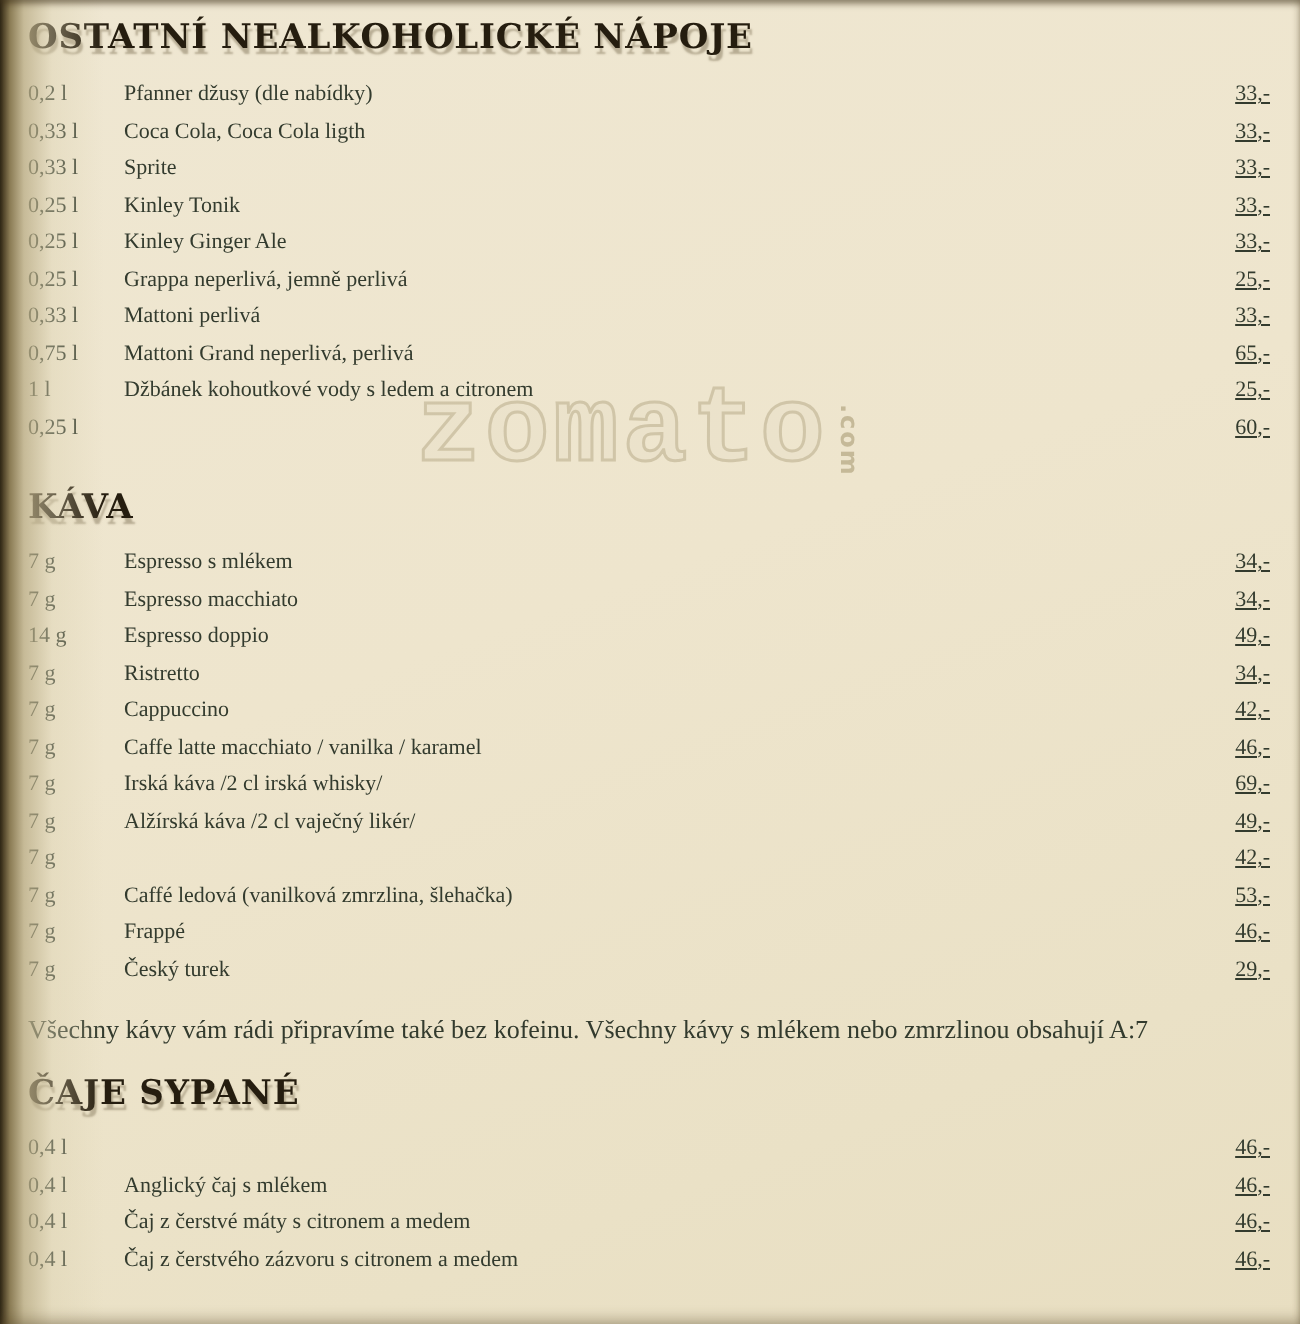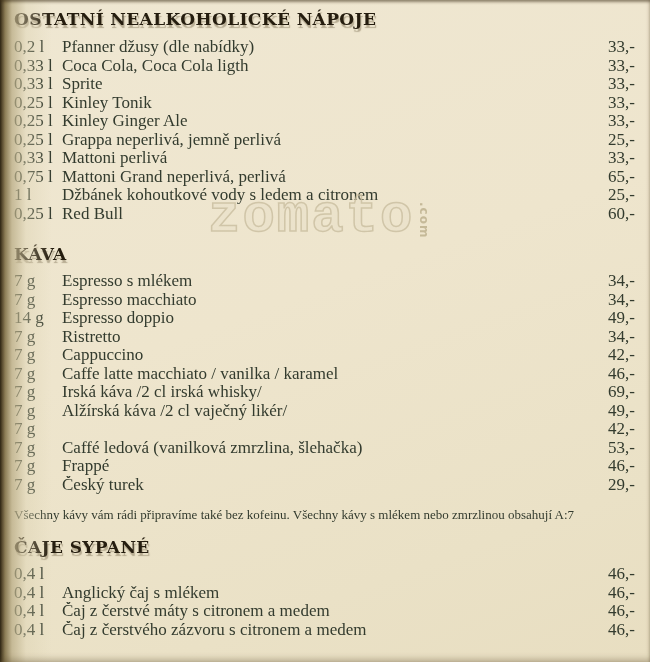--- a/index.html
+++ b/index.html
@@ -62,25 +62,25 @@
   #sections > section:nth-child(1) .section-title { padding-top: 9px; }
   #sections > section:nth-child(2) .section-title { margin-top: 21px; }
   #sections > section:nth-child(3) .section-title { margin-top: 14px; }
   .rows { margin-top: 9px; }
   #sections > section:nth-child(2) .rows,
   #sections > section:nth-child(3) .rows { margin-top: 8px; }
   .menu-row {
     display: flex; align-items: baseline;
     padding: 0 15px 0 14px;
     height: 18.5px; line-height: 18.5px;
-    font-size: 17px; color: #333b2e;
+    font-size: 11px; color: #333b2e;
   }
   .qty { width: 48px; flex: 0 0 48px; }
   .nm  { flex: 1 1 auto; padding-right: 8px; white-space: nowrap; overflow: hidden; }
-  .pr  { flex: 0 0 auto; margin-left: auto; text-align: left; }
+  .pr  { flex: 0 0 auto; margin-left: auto; text-align: left; text-decoration: underline; }
   .note {
     margin: 13px 15px 0 14px;
     font-size: 13px; line-height: 16px; color: #333b2e;
   }
 </style>
 </head>
 <body>
 
 <div class="page">
   <div class="spine"></div>
@@ -143,21 +143,20 @@
   </div>
 
   <div class="menu-row">
     <span class="qty">1 l</span>
     <span class="nm">Džbánek kohoutkové vody s ledem a citronem</span>
     <span class="pr">25,-</span>
   </div>
 
   <div class="menu-row">
     <span class="qty">0,25 l</span>
-    <span class="nm">Red Bull</span>
     <span class="pr">60,-</span>
   </div>
 </div>
 
   </section>
 
   <section class="menu-section">
     <h2 class="section-title">KÁVA</h2>
     <div class="rows">
   <div class="menu-row">

